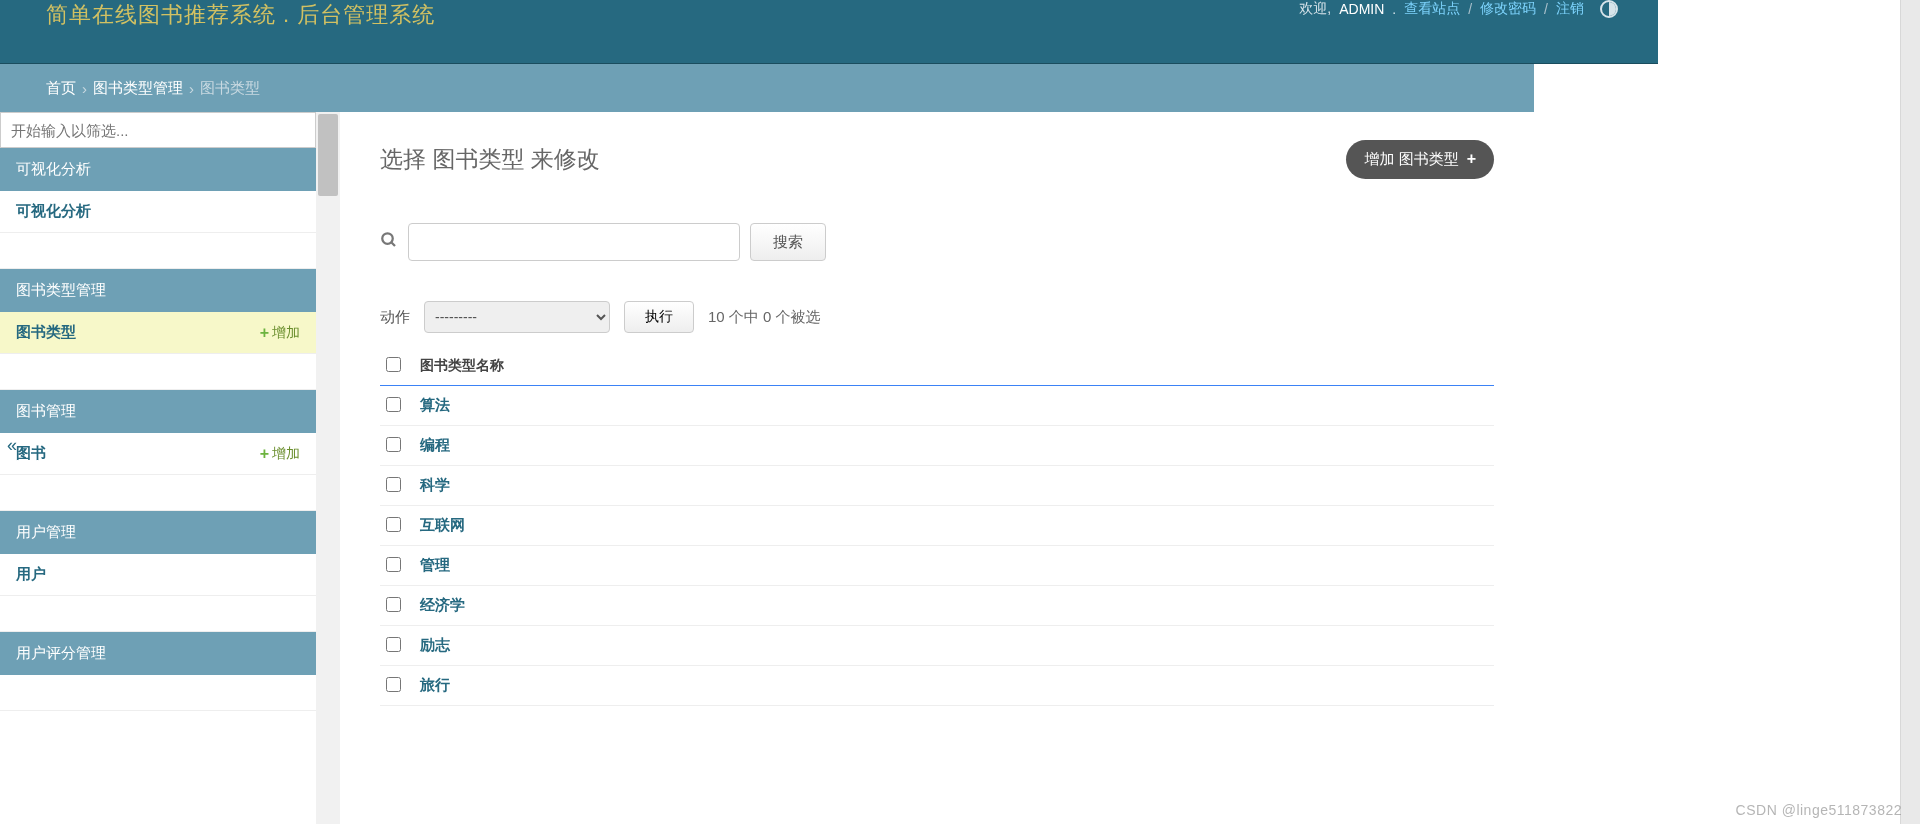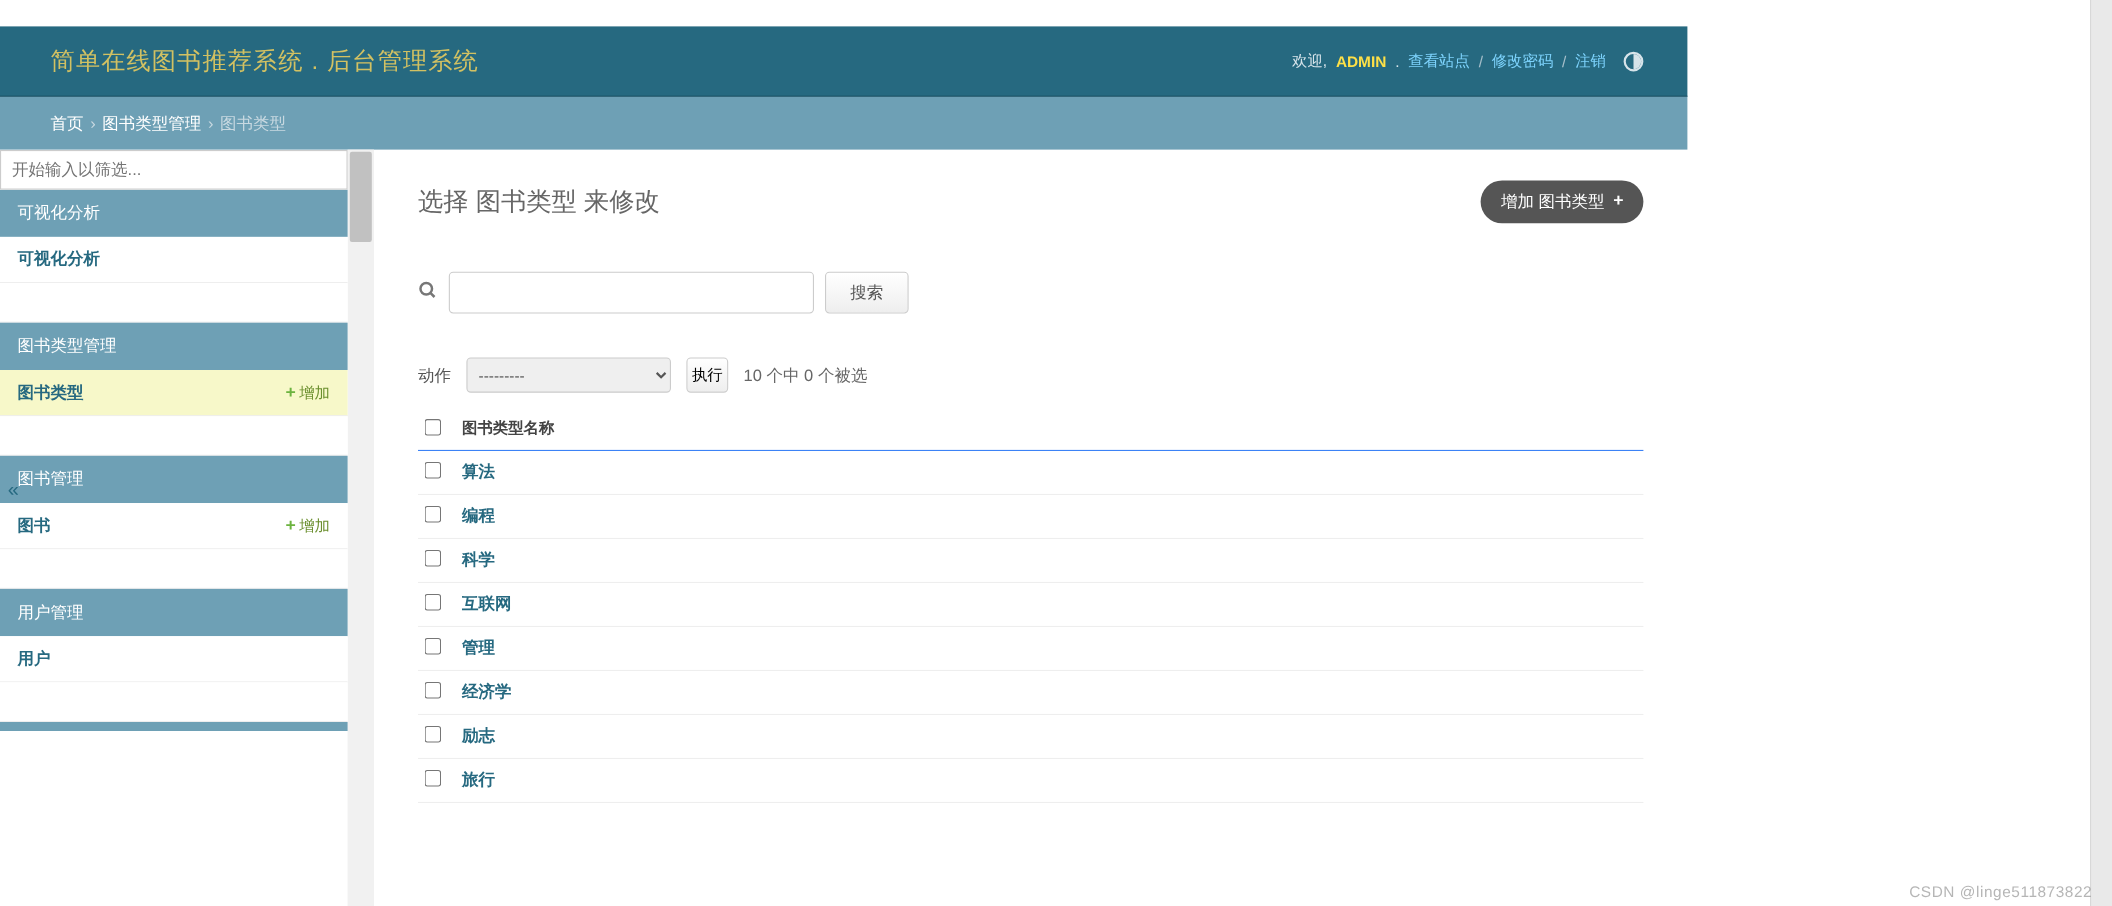--- a/index.html
+++ b/index.html
@@ -1,37 +1,37 @@
 <!DOCTYPE html>
 <html><head>
 <meta charset="utf-8">
 <style>
   * { box-sizing: border-box; margin: 0; padding: 0; }
   body { font-family: "Helvetica Neue", Arial, "Microsoft YaHei", sans-serif; font-size: 14px; color: #333; background: #fff; width: 1920px; height: 824px; overflow: hidden; position: relative; }
   
   .collapse-btn { position: absolute; left: 0; top: 430px; width: 24px; height: 30px; color: #266980; font-size: 18px; text-align: center; line-height: 30px; cursor: pointer; z-index: 100; }
   
-  .header { background: #266980; color: #fff; height: 64px; display: flex; align-items: center; justify-content: space-between; padding: 0 40px 0 46px; border-bottom: 1px solid #1a4d5e; width: 1534px; margin-top: 24px; }
+  .header { background: #266980; color: #fff; height: 64px; display: flex; align-items: flex-start; justify-content: space-between; padding: 0 40px 0 46px; border-bottom: 1px solid #1a4d5e; width: 1658px; }
   .header-title { color: #d2c162; font-size: 22px; font-weight: 300; letter-spacing: 1px; }
   .header-right { display: flex; align-items: center; gap: 8px; color: #d7e4ea; font-size: 14px; }
   .header-right a { color: #7dd3fc; text-decoration: none; }
-  .header-right .user { color: #fde047; font-weight: bold; }
+  .header-right .user { color: #ffffff; font-weight: normal; }
   .header-right .sep { color: #a8c0cb; }
   .theme-toggle { width: 18px; height: 18px; border: 2px solid #d7e4ea; border-radius: 50%; position: relative; display: inline-block; margin-left: 8px; cursor: pointer; }
   .theme-toggle::after { content: ""; position: absolute; left: 7px; top: 0; width: 7px; height: 14px; background: #d7e4ea; border-radius: 0 14px 14px 0; }
   
   .breadcrumb { background: #6ea0b5; color: #fff; height: 48px; display: flex; align-items: center; padding-left: 46px; font-size: 15px; width: 1534px; }
   .breadcrumb a { color: #fff; text-decoration: none; }
   .breadcrumb .sep2 { margin: 0 6px; color: #c8d9e1; }
   .breadcrumb .current { color: #c8d9e1; }
   
   .layout { display: flex; width: 1534px; }
   
   .sidebar-wrap { width: 340px; position: relative; }
-  .sidebar { width: 316px; height: 528px; overflow-y: auto; }
+  .sidebar { width: 316px; height: 712px; overflow-y: auto; }
   .sidebar-scrollbar { position: absolute; right: 0; top: 0; width: 24px; height: 712px; background: #f1f1f1; }
   .scroll-thumb { position: absolute; right: 2px; top: 2px; width: 20px; height: 82px; background: #c1c1c1; border-radius: 2px; }
   .filter-input { width: 100%; height: 36px; border: 1px solid #ccc; padding: 0 10px; font-size: 15px; color: #555; }
   
   .nav-section-header { background: #6ea0b5; color: #fff; padding: 12px 16px; font-size: 15px; font-weight: normal; }
   .nav-item-wrap { display: flex; align-items: center; justify-content: space-between; background: #fff; border-bottom: 1px solid #eee; padding: 0 16px; height: 42px; }
   .nav-item-wrap.active { background: #f7f8c9; }
   .nav-item-wrap a.label { color: #266980; font-weight: bold; text-decoration: none; font-size: 15px; }
   .nav-add { color: #6b8f2e; font-size: 14px; text-decoration: none; display: flex; align-items: center; gap: 3px; }
   .nav-add .plus { color: #6cb33f; font-weight: bold; font-size: 16px; }
@@ -43,21 +43,21 @@
   .add-btn { background: #555; color: #fff; border-radius: 22px; padding: 10px 18px; display: flex; align-items: flex-start; gap: 8px; font-size: 15px; text-decoration: none; cursor: pointer; }
   .add-btn .plusw { font-weight: bold; font-size: 16px; }
   
   .search-row { display: flex; align-items: center; gap: 10px; margin-bottom: 40px; }
   .search-icon { color: #888; font-size: 18px; }
   .search-input { width: 332px; height: 38px; border: 1px solid #ccc; border-radius: 4px; padding: 0 10px; }
   .search-btn { height: 38px; padding: 0 22px; border: 1px solid #ccc; border-radius: 4px; background: linear-gradient(#fff,#eee); color: #555; font-size: 15px; cursor: pointer; }
   
   .action-row { display: flex; align-items: center; gap: 14px; margin-bottom: 14px; font-size: 15px; color: #555; }
   .action-select { width: 186px; height: 32px; border: 1px solid #ccc; border-radius: 4px; padding: 0 6px; color: #555; font-size: 14px; }
-  .go-btn { height: 32px; padding: 0 4px; border: 1px solid #ccc; border-radius: 4px; background: linear-gradient(#fff,#eee); font-size: 14px; cursor: pointer; }
+  .go-btn { height: 32px; padding: 0 20px; border: 1px solid #ccc; border-radius: 4px; background: linear-gradient(#fff,#eee); font-size: 14px; cursor: pointer; }
   .count-text { color: #666; }
   
   .table { width: 100%; border-collapse: collapse; }
   .table th { text-align: left; padding: 10px 14px 10px 0; border-bottom: 1px solid #3b82f6; color: #444; font-size: 14px; }
   .table td { padding: 10px 14px 10px 0; border-bottom: 1px solid #eee; font-size: 15px; }
   .table td a { color: #266980; font-weight: bold; text-decoration: none; }
   .col-check { width: 40px; text-align: left; padding-left: 6px !important; }
   .table input[type=checkbox] { width: 15px; height: 15px; }
   
   .watermark { position: absolute; bottom: 6px; right: 18px; color: rgba(120,120,120,0.55); font-size: 14px; letter-spacing: 0.5px; pointer-events: none; }

